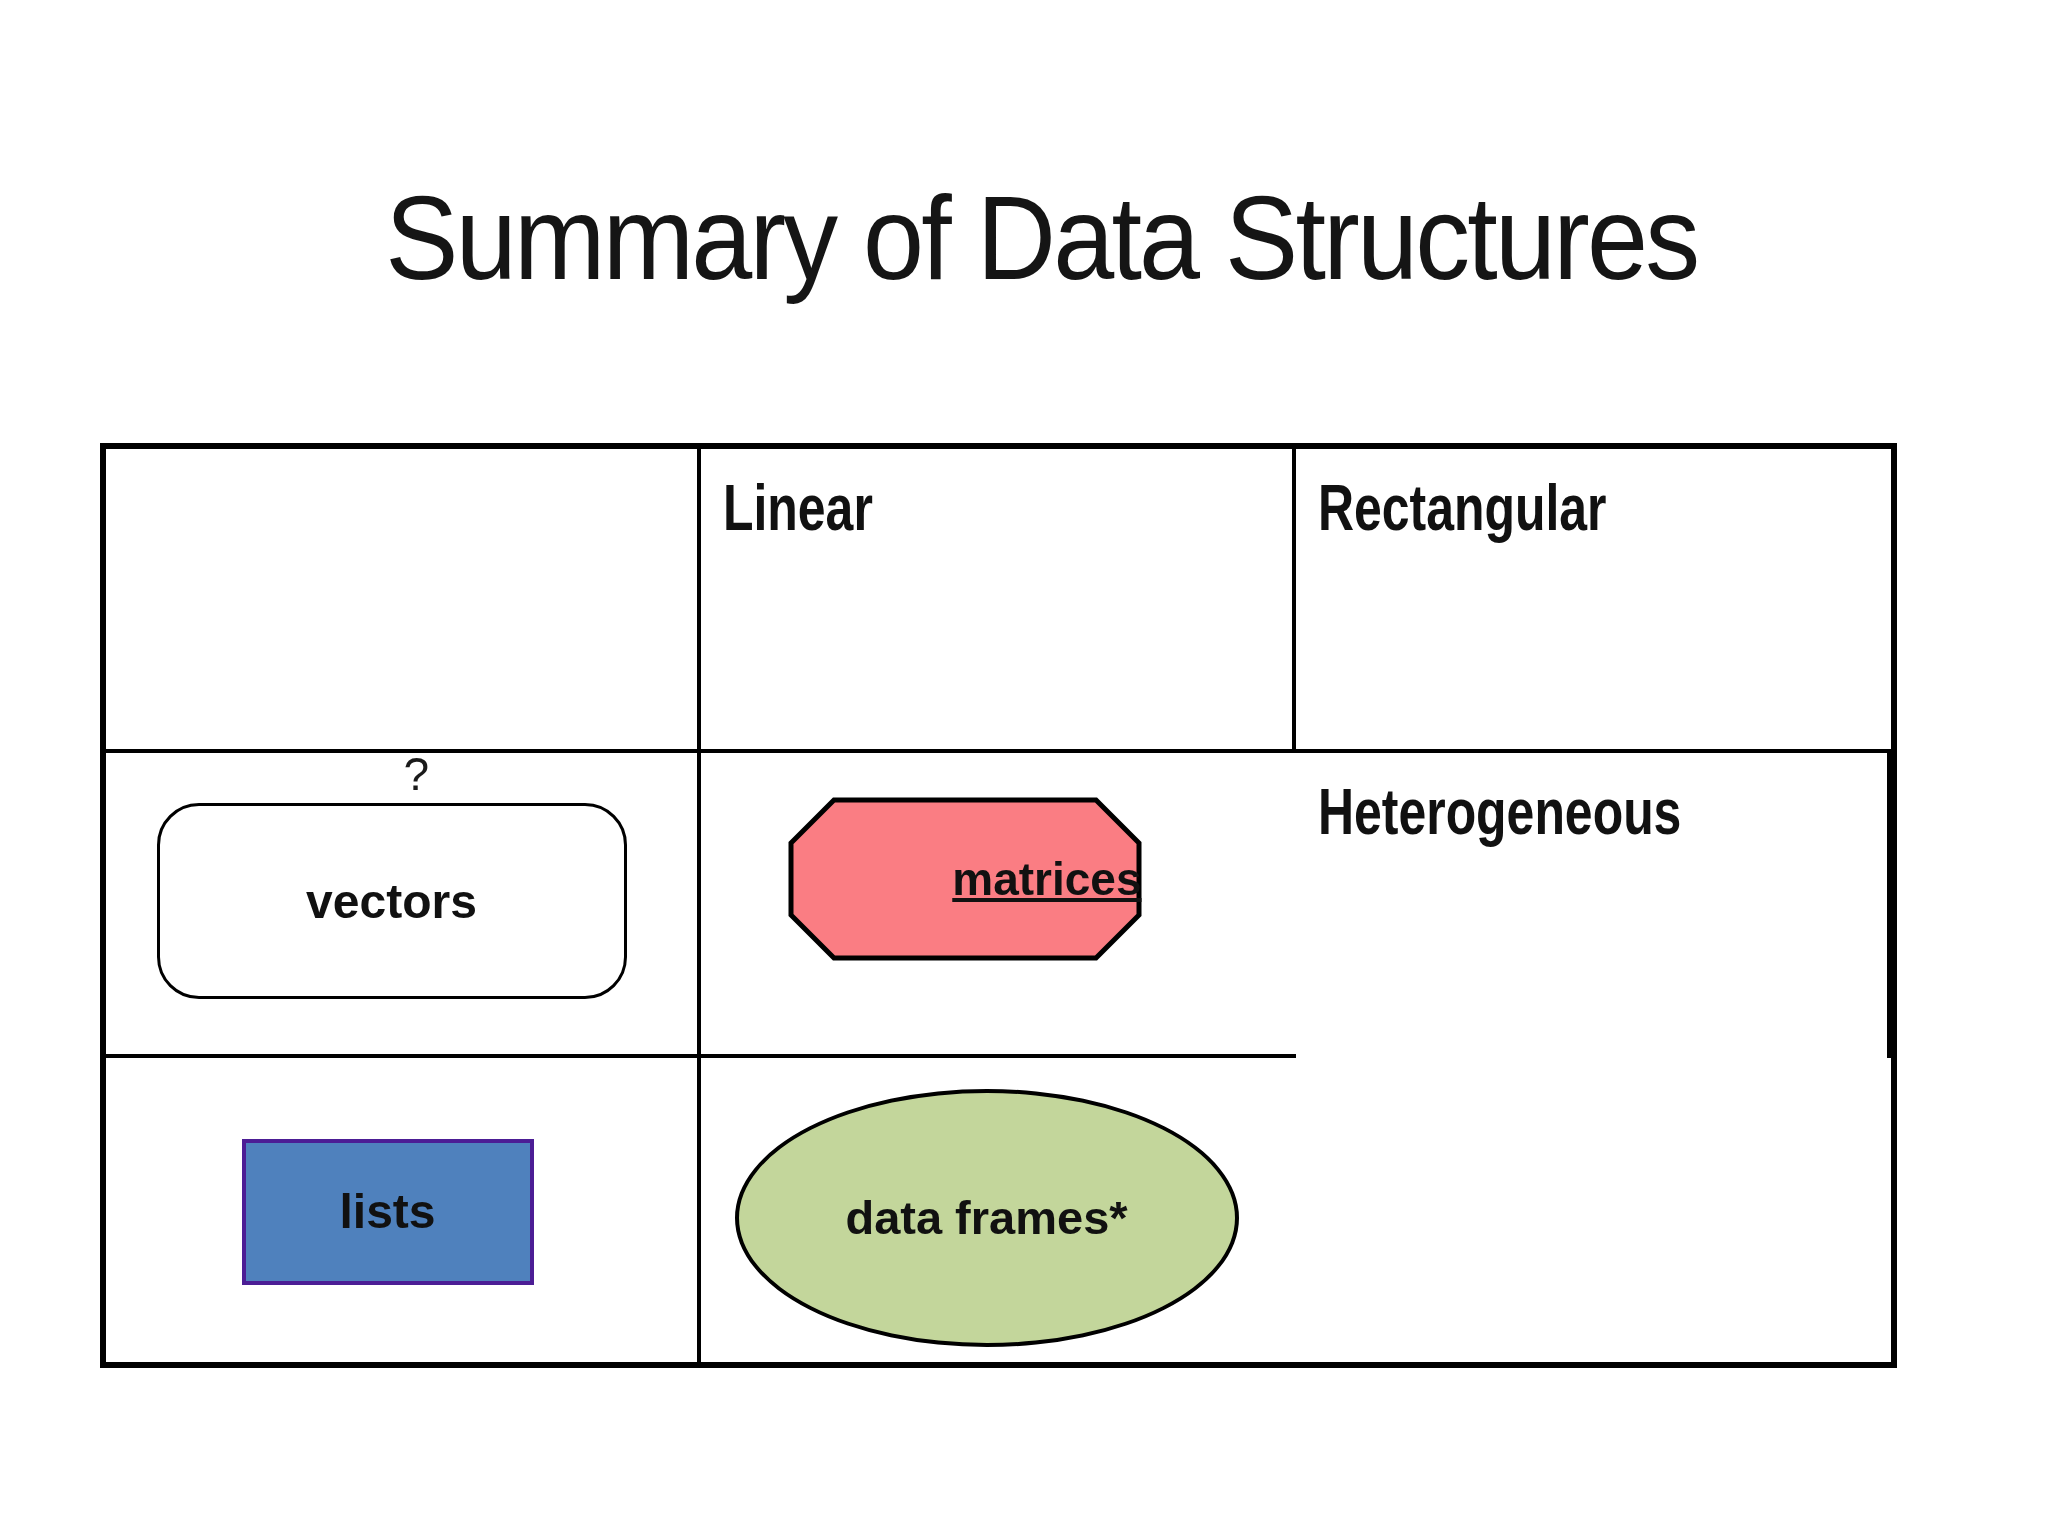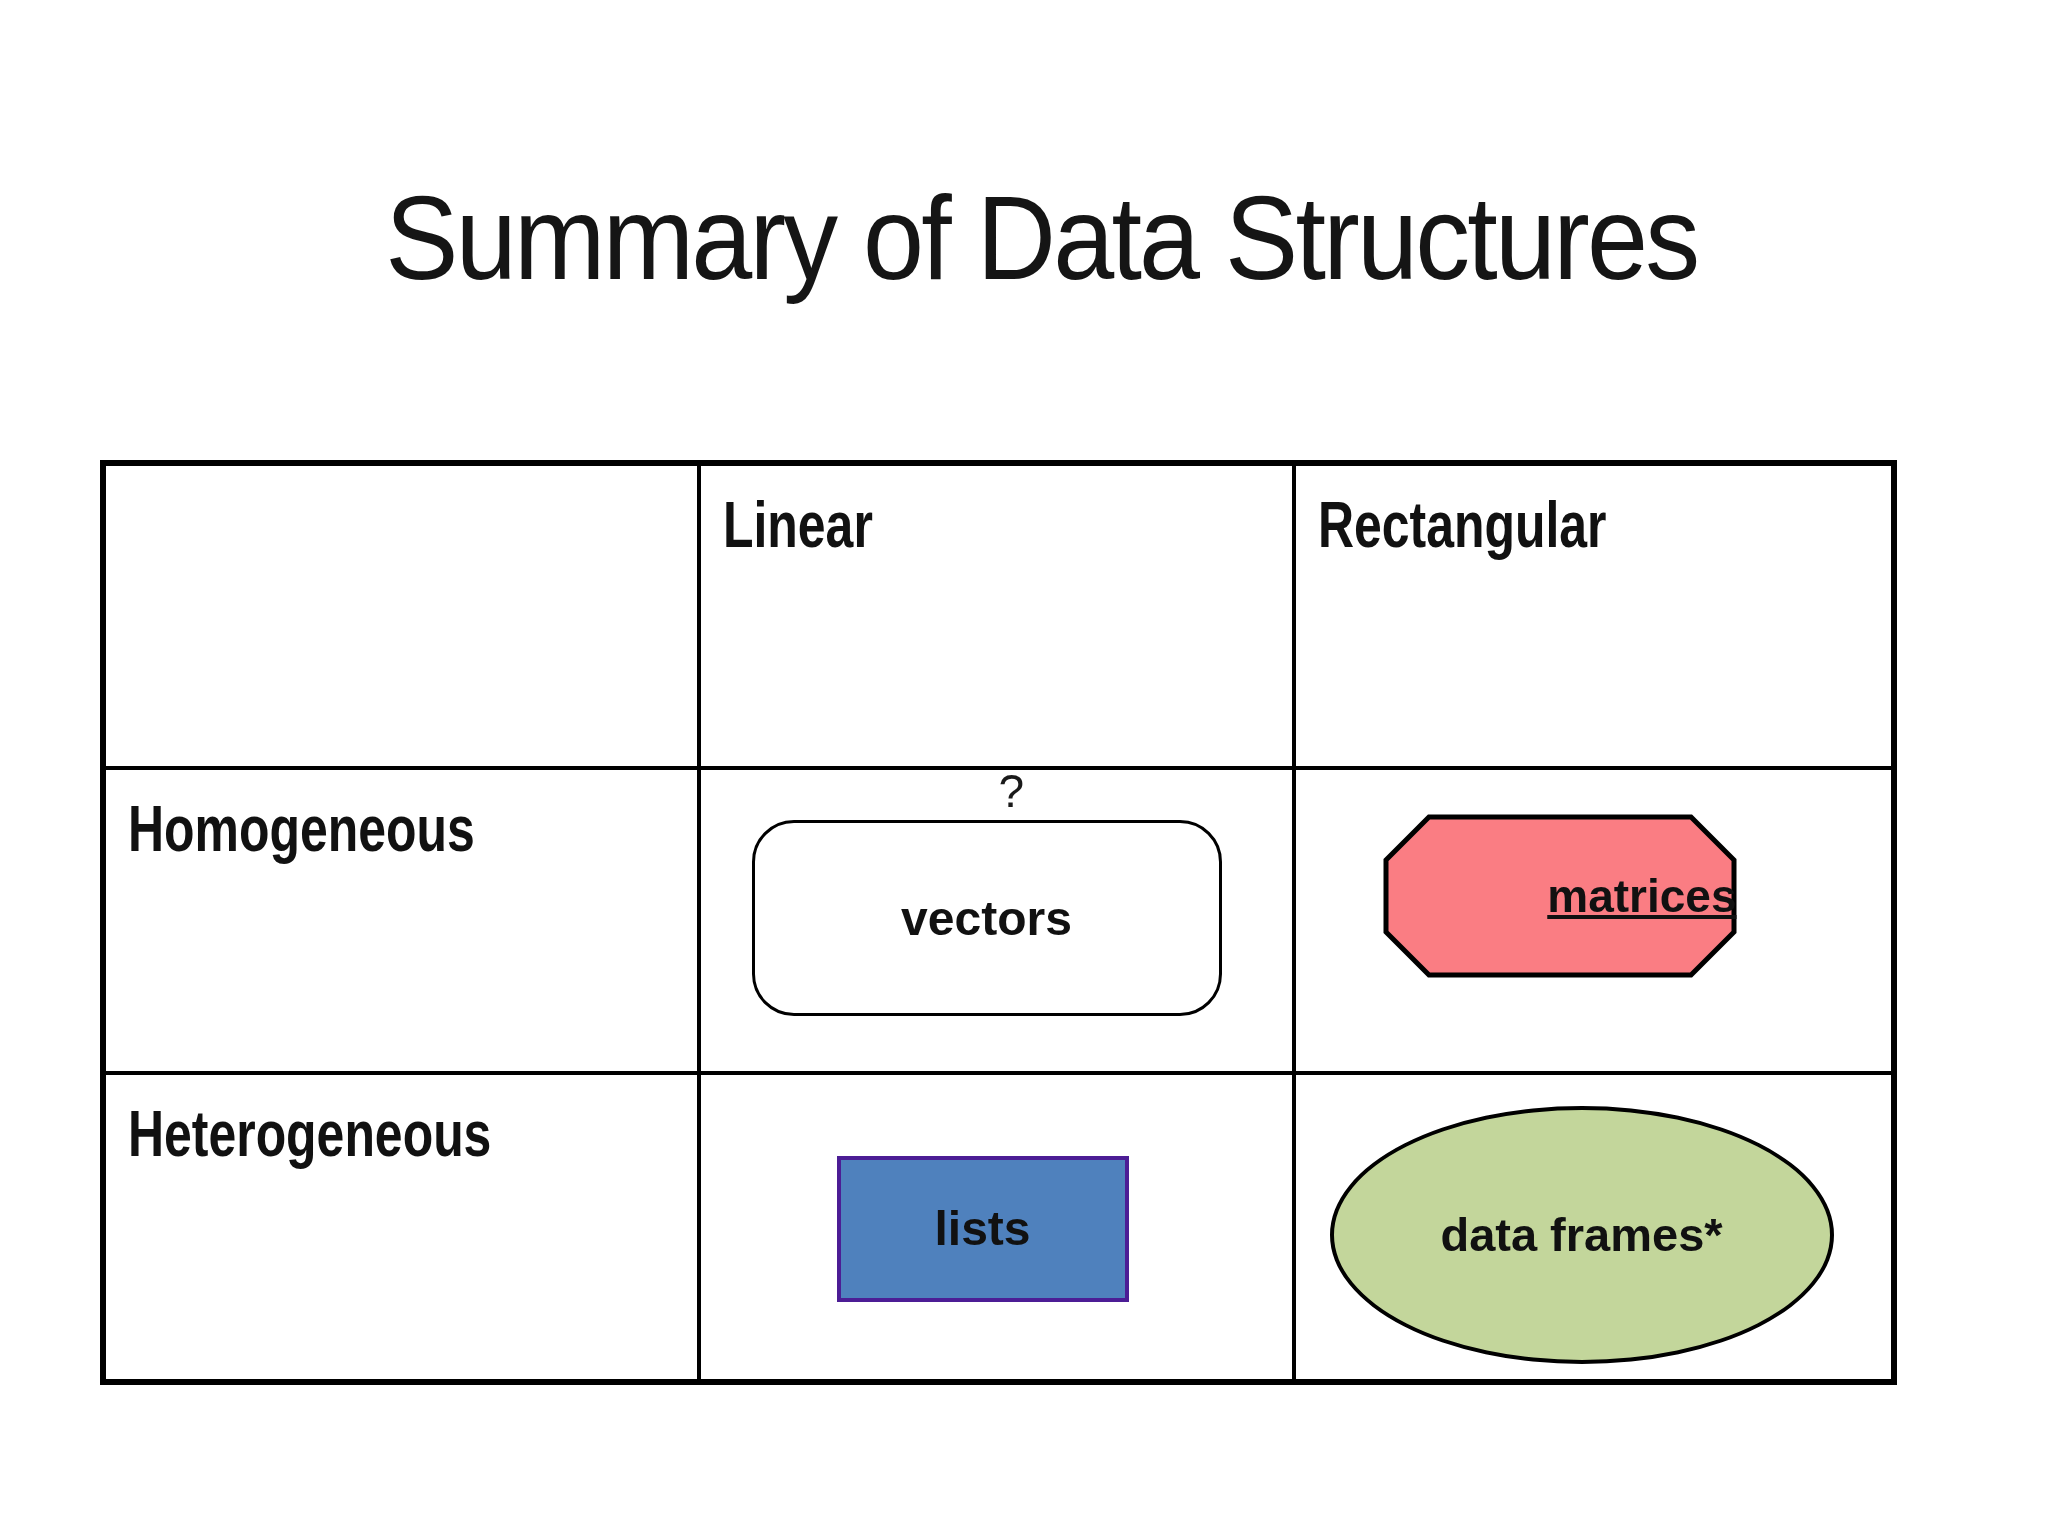--- a/index.html
+++ b/index.html
@@ -32,21 +32,21 @@
   .slide-title .squeeze {
     display: inline-block;
     transform: scaleX(0.93);
     transform-origin: center top;
   }
 
   
   .matrix-table {
     position: absolute;
     left: 100px;
-    top: 460px;
+    top: 443px;
     width: 1797px;
     height: 925px;
     box-sizing: border-box;
     border: 6px solid #000;
     background: #fff;
     display: grid;
     grid-template-columns: 1fr 1fr 1fr;
     grid-template-rows: 1fr 1fr 1fr;
   }
   .cell {
@@ -170,25 +170,20 @@
       <span class="condensed">Linear</span>
     </div>
   </div>
 
   <div class="cell last-col">
     <div class="head-text">
       <span class="condensed">Rectangular</span>
     </div>
   </div>
 
-  <div class="cell">
-    <div class="head-text">
-      <span class="condensed">Homogeneous</span>
-    </div>
-  </div>
 
   <div class="cell shape-cell">
     <div class="question-mark">?</div>
     <div class="vectors-box" style="background-color: rgb(255, 255, 255);">
       <span class="shape-label">vectors</span>
     </div>
   </div>
 
   <div class="cell last-col shape-cell">
     <div class="octagon-wrap">

